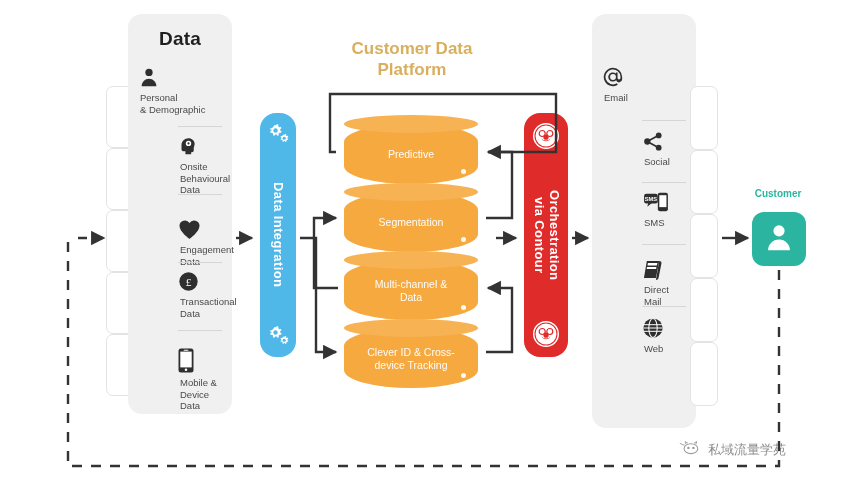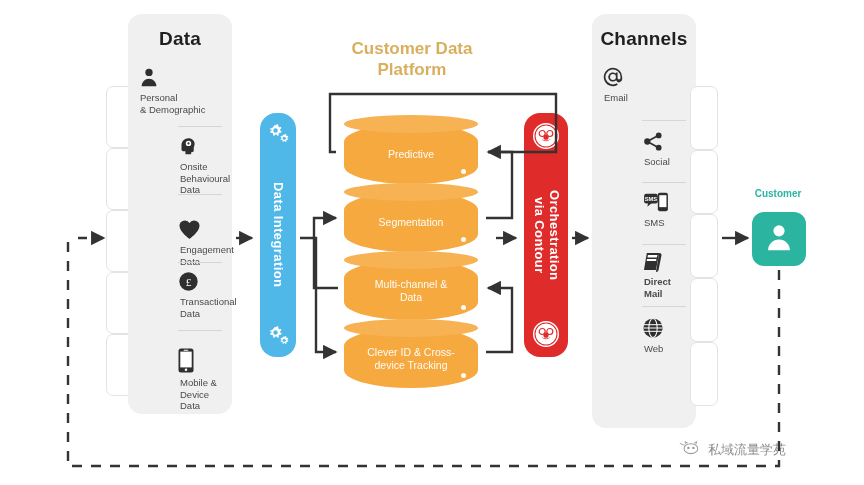--- a/index.html
+++ b/index.html
@@ -263,21 +263,20 @@
         <circle cx="14" cy="14" r="11" fill="none" stroke="#e02b2b" stroke-width="1.1"></circle>
         <circle cx="10.2" cy="11.5" r="3" fill="none" stroke="#e02b2b" stroke-width="1.2"></circle>
         <circle cx="17.8" cy="11.5" r="3" fill="none" stroke="#e02b2b" stroke-width="1.2"></circle>
         <path d="M9.5 16.5c1.4 2.6 7.6 2.6 9 0-1.4 3.6-7.6 3.6-9 0z" fill="#e02b2b"></path>
         <circle cx="14" cy="15.2" r="2.6" fill="#e02b2b"></circle>
       </svg>
     </div>
   </div>
 
   <div class="panel" style="left:592px;top:14px;width:104px;height:414px;">
-    <div class="panel-title">Channels</div>
     <div class="items">
 
       <div class="item" style="height:60px;padding-top:6px;">
         <span class="ico">
           <svg width="22" height="22" viewBox="0 0 24 24">
               <path d="M12 2a10 10 0 1 0 5.2 18.5l-.9-1.6A8.2 8.2 0 1 1 20.2 12v1.1a1.6 1.6 0 0 1-3.2 0V7.2h-1.8v1.1A5 5 0 1 0 12 17a4.8 4.8 0 0 0 3.4-1.4 3.4 3.4 0 0 0 6.6-1.1V12A10 10 0 0 0 12 2zm0 13.2A3.2 3.2 0 1 1 15.2 12 3.2 3.2 0 0 1 12 15.2z" fill="#2f2f2f"></path>
             </svg>
         </span>
         <span class="lbl">Email</span>
       </div>
@@ -301,21 +300,21 @@
               <rect x="17" y="2" width="11" height="20" rx="2" fill="#2f2f2f"></rect>
               <rect x="18.6" y="4.6" width="7.8" height="13" fill="#ffffff"></rect>
               <rect x="2" y="3" width="15" height="10.5" rx="2.4" fill="#2f2f2f"></rect>
               <path d="M6.5 13l-1 4.2 5-4.2z" fill="#2f2f2f"></path>
               <text x="9.5" y="11" text-anchor="middle" font-size="6.2" font-weight="bold" font-family="Liberation Sans, sans-serif" fill="#ffffff">SMS</text>
             </svg>
         </span>
         <span class="lbl">SMS</span>
       </div>
 
-      <div class="item" style="height:62px;padding-top:6px;font-weight:bold;">
+      <div class="item" style="height:62px;padding-top:14px;">
         <span class="ico">
           <svg width="23" height="21" viewBox="0 0 24 22">
               <path d="M5 2h13l-3.5 18H2z" fill="#2f2f2f"></path>
               <path d="M18 2c1.9 0 2.6 1.2 2.3 2.6L17.3 20c-.3 1.3-1.3 2-2.8 2" fill="#2f2f2f"></path>
               <path d="M6.2 4.2h9.9l-.5 2.6H5.7z" fill="#ffffff"></path>
               <path d="M5.2 8.4h9.9l-.4 2H4.8z" fill="#ffffff"></path>
             </svg>
         </span>
         <span class="lbl">Direct Mail</span>
       </div>

